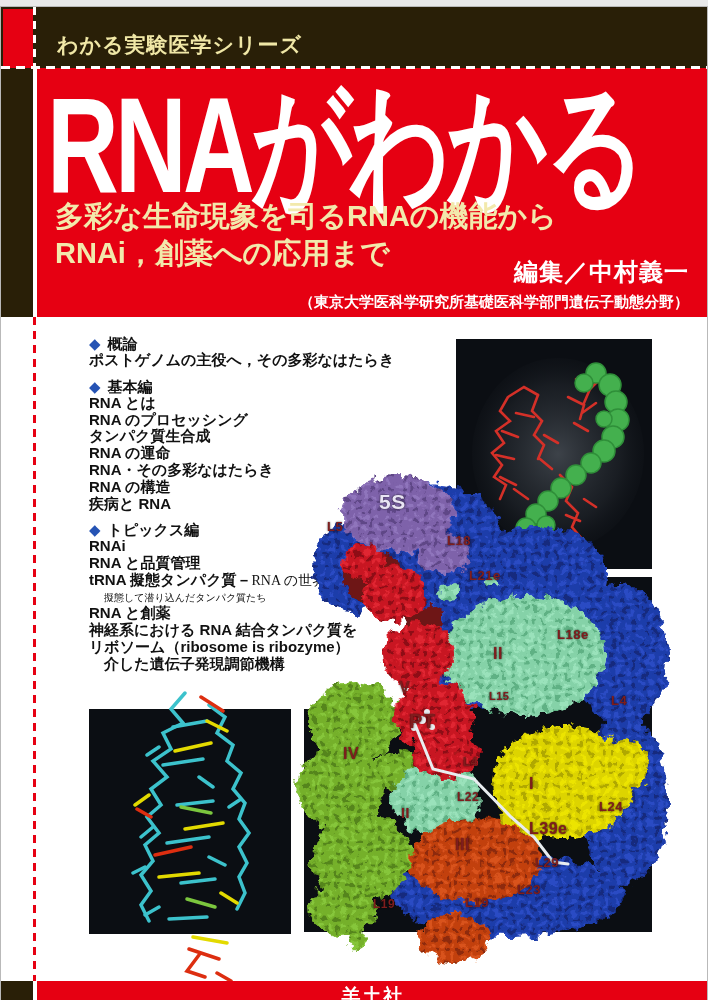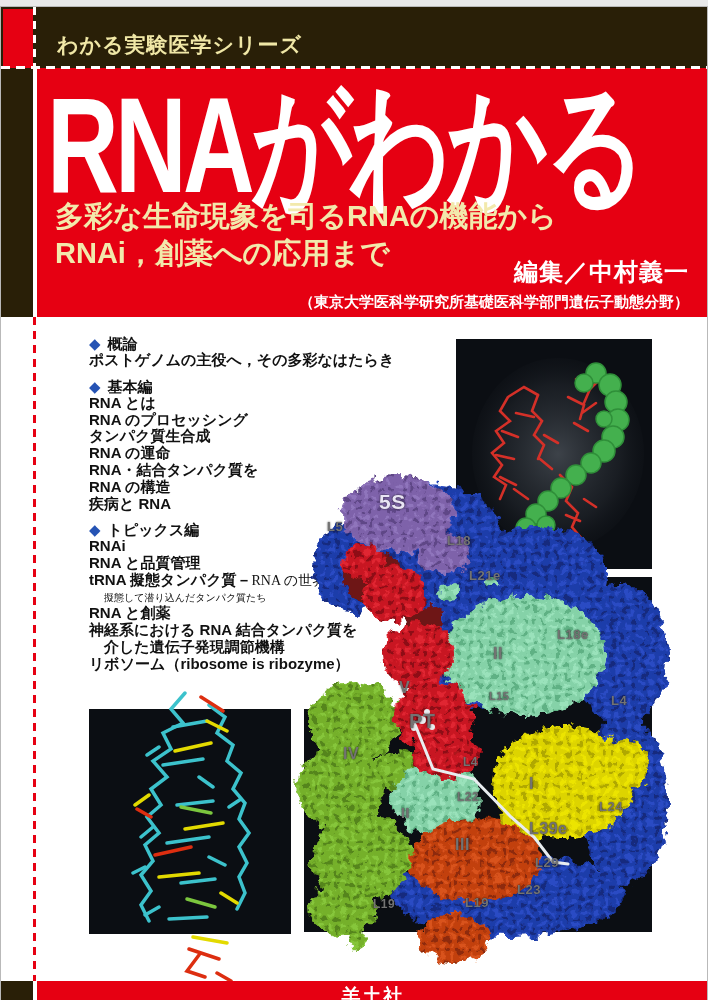--- a/index.html
+++ b/index.html
@@ -44,21 +44,21 @@
   .toc-indent{padding-left:15px;}
   
   .panel{position:absolute;background:#0b0e13;}
   .panel-a{left:455px;top:332px;width:196px;height:230px;}
   .panel-b{left:455px;top:570px;width:196px;height:132px;}
   .panel-c{left:303px;top:702px;width:348px;height:223px;}
   .panel-d{left:88px;top:702px;width:202px;height:225px;}
   
   .mol-svg{position:absolute;overflow:visible;}
   
-  .rlabel{position:absolute;color:#737373;font-weight:bold;z-index:20;white-space:nowrap;
+  .rlabel{position:absolute;color:#7f1d1d;font-weight:bold;z-index:20;white-space:nowrap;
           text-shadow:0 0 2px rgba(0,0,0,.85);letter-spacing:.5px;}
   .rlabel-5s{color:#e9e4f4;}
   
   .footer-bar{position:absolute;left:36px;top:974px;width:672px;height:26px;background:#e60012;}
   .footer-corner{position:absolute;left:0;top:974px;width:32px;height:26px;background:#291f07;}
   .publisher{position:absolute;left:36px;top:976px;width:672px;text-align:center;color:#ffffff;
              font-size:19px;font-weight:bold;letter-spacing:2px;z-index:31;}
 </style>
 </head>
 <body>
@@ -91,36 +91,36 @@
       <span class="diamond">◆</span><span>概論</span>
     </div>
     <div class="toc-item">ポストゲノムの主役へ，その多彩なはたらき</div>
     <div class="toc-heading">
       <span class="diamond">◆</span><span>基本編</span>
     </div>
     <div class="toc-item">RNA とは</div>
     <div class="toc-item">RNA のプロセッシング</div>
     <div class="toc-item">タンパク質生合成</div>
     <div class="toc-item">RNA の運命</div>
-    <div class="toc-item">RNA・結合タンパク質を</div>
+    <div class="toc-item">RNA・その多彩なはたらき</div>
     <div class="toc-item">RNA の構造</div>
     <div class="toc-item">疾病と RNA</div>
     <div class="toc-heading">
       <span class="diamond">◆</span><span>トピックス編</span>
     </div>
     <div class="toc-item">RNAi</div>
     <div class="toc-item">RNA と品質管理</div>
     <div class="toc-item">
       <span>tRNA 擬態タンパク質－</span><span class="toc-serif">RNA の世界に</span>
     </div>
     <div class="toc-sub">擬態して潜り込んだタンパク質たち</div>
     <div class="toc-item">RNA と創薬</div>
     <div class="toc-item">神経系における RNA 結合タンパク質を</div>
+    <div class="toc-item">リボソーム（ribosome is ribozyme）</div>
     <div class="toc-item toc-indent">介した遺伝子発現調節機構</div>
-    <div class="toc-item">リボソーム（ribosome is ribozyme）</div>
   </div>
 
   <div class="panel panel-a"></div>
   <div class="panel panel-b"></div>
   <div class="panel panel-c"></div>
   <div class="panel panel-d"></div>
 
   <svg class="mol-svg" style="left:455px;top:332px;width:196px;height:230px;" viewBox="0 0 196 230">
     <defs>
       <radialGradient id="mGlow" cx="50%" cy="50%" r="60%">

